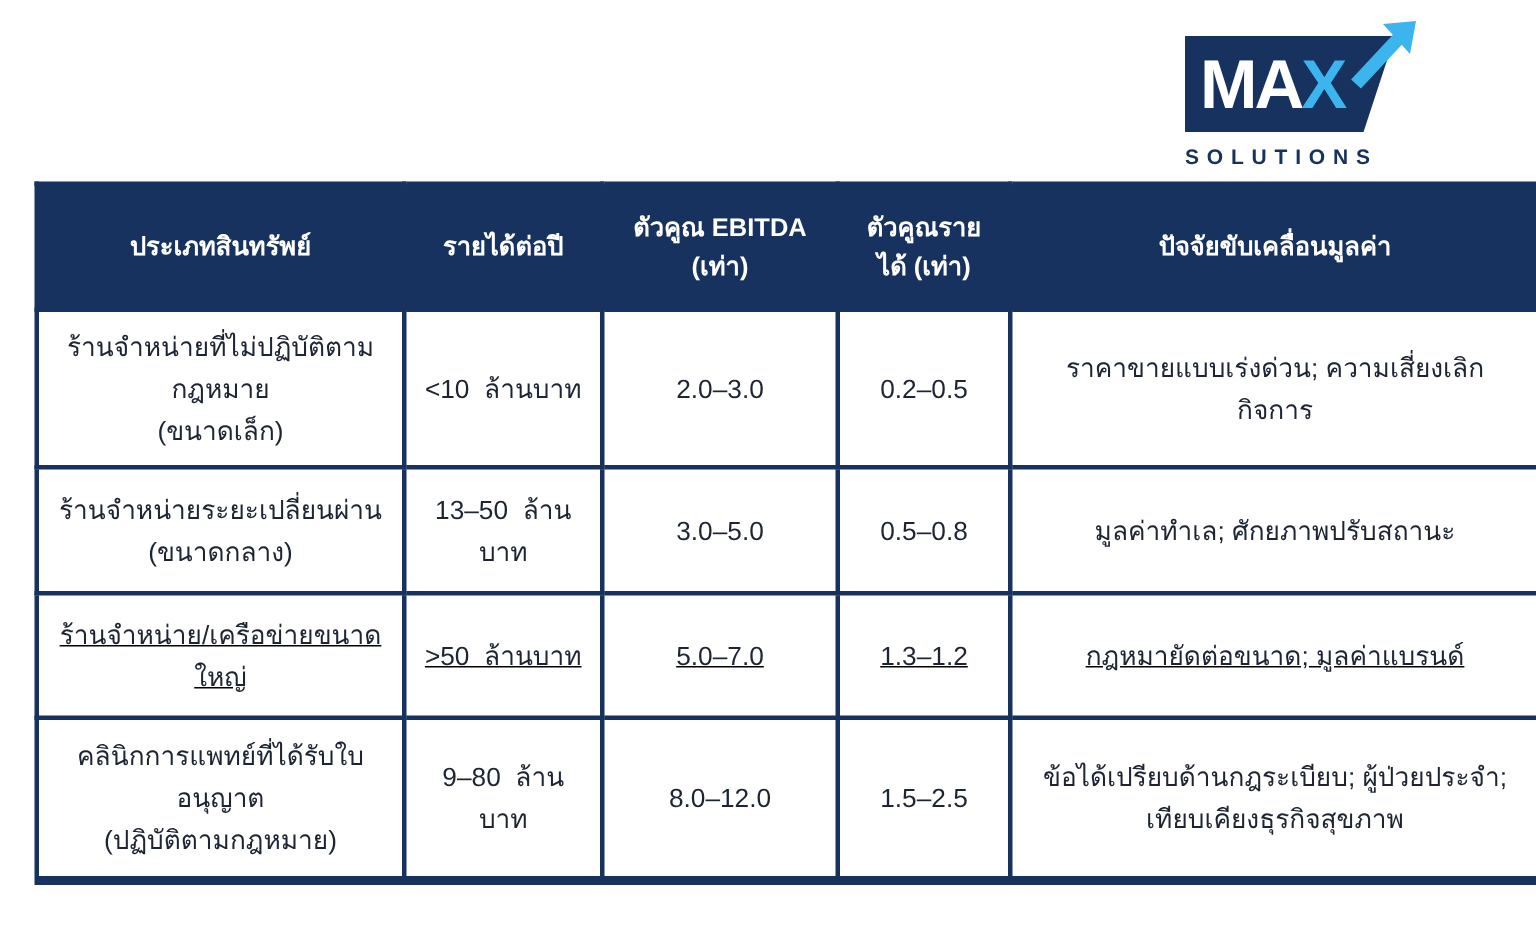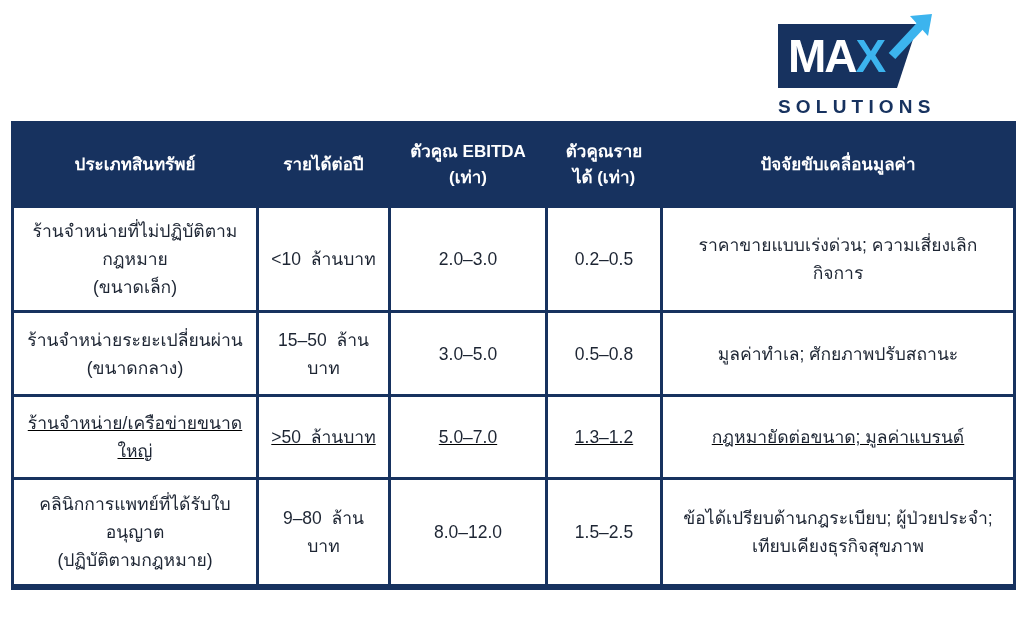--- a/index.html
+++ b/index.html
@@ -8,21 +8,21 @@
     --text: #1d2533;
     --bg: #ffffff;
   }
   * { margin: 0; padding: 0; box-sizing: border-box; }
   html, body {
     width: 1024px; height: 617px;
     background: var(--bg);
     font-family: "Liberation Sans", "DejaVu Sans", sans-serif;
     overflow: hidden;
   }
-  .page { position: relative; width: 944px; height: 617px; background: var(--bg); }
+  .page { position: relative; width: 944px; height: 617px; background: var(--bg); margin-left: 12px; }
 
   
   .logo { position: absolute; top: 22px; right: 10px; width: 158px; height: 95px; }
   .logo-banner {
     position: absolute; top: 2px; left: 2px; width: 140px; height: 64px;
     background: var(--navy);
     -webkit-clip-path: polygon(0 0, 100% 0, 85% 100%, 0 100%);
     clip-path: polygon(0 0, 100% 0, 85% 100%, 0 100%);
   }
   .logo-text {
@@ -31,21 +31,21 @@
     font-size: 46px; font-weight: 800; letter-spacing: -2px; line-height: 1;
   }
   .logo-ma { color: #ffffff; }
   .logo-x  { color: var(--light-blue); }
   .logo-arrow {
     position: absolute; top: -8px; right: 2px;
     width: 44px; height: 46px; color: var(--light-blue);
   }
   .logo-sub {
     position: absolute; top: 74px; left: 2px; width: 156px;
-    color: var(--navy); font-weight: 700; font-size: 19px;
+    color: var(--navy); font-weight: 700; font-size: 14px;
     letter-spacing: 5.2px; white-space: nowrap;
   }
 
   
   table.val-table {
     position: absolute; left: 11px; top: 121px;
     width: 1002px;
     border-collapse: collapse;
     background: var(--bg);
     border: 3px solid var(--navy);
@@ -121,21 +121,21 @@
 (ขนาดเล็ก)</td>
         <td>&lt;10  ล้านบาท</td>
         <td>2.0–3.0</td>
         <td>0.2–0.5</td>
         <td>ราคาขายแบบเร่งด่วน; ความเสี่ยงเลิก
 กิจการ</td>
       </tr>
       <tr class="row-2">
         <td>ร้านจำหน่ายระยะเปลี่ยนผ่าน
 (ขนาดกลาง)</td>
-        <td>15–50  ล้าน
+        <td>13–50  ล้าน
 บาท</td>
         <td>3.0–5.0</td>
         <td>0.5–0.8</td>
         <td>มูลค่าทำเล; ศักยภาพปรับสถานะ</td>
       </tr>
       <tr class="row-3">
         <td>ร้านจำหน่าย/เครือข่ายขนาด
 ใหญ่</td>
         <td>&gt;50  ล้านบาท</td>
         <td>5.0–7.0</td>

